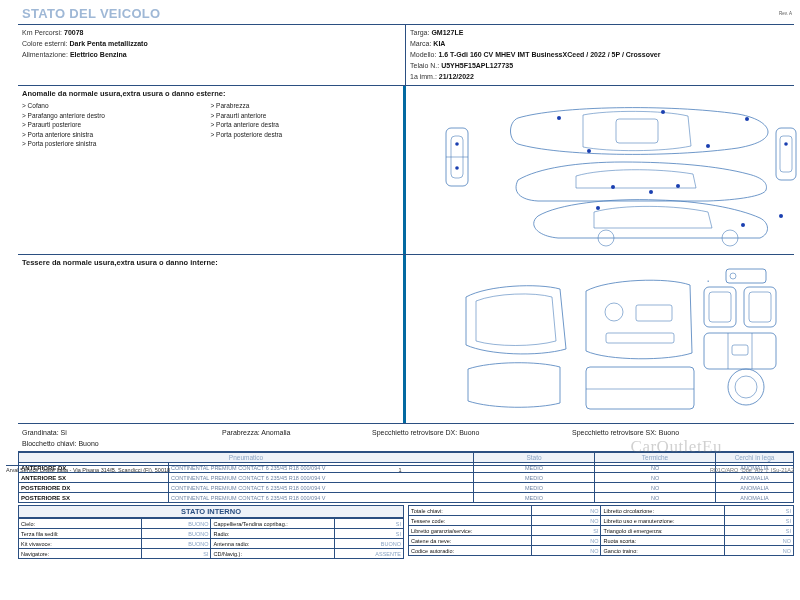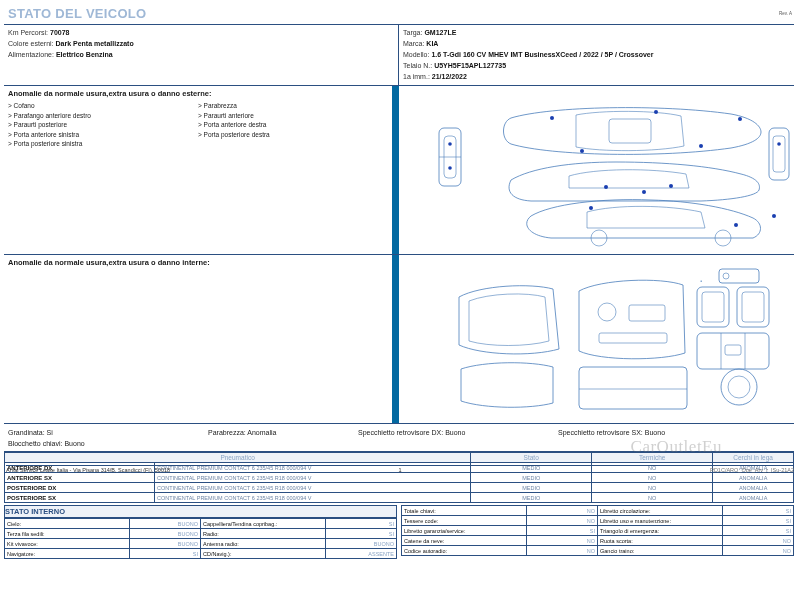--- a/index.html
+++ b/index.html
@@ -14,21 +14,21 @@
     font-size: 7px;
     color: #1a1a1a;
     position: relative;
     overflow: hidden;
   }
   .page {
     position: absolute;
     left: 0; top: 0;
     width: 800px; height: 475px;
     box-sizing: border-box;
-    padding: 4px 6px 0 4px;
+    padding: 4px 6px 0 18px;
   }
   .rev {
     position: absolute;
     right: 8px;
     top: 11px;
     font-size: 4.5px;
     color: #555;
   }
   
   .title {
@@ -61,21 +61,21 @@
   .lbl { color: #333; }
   .val { font-weight: bold; color: #111; }
   
   .panels {
     display: flex;
     border-bottom: 1px solid #2b4f81;
   }
   .panel-left {
     width: 50%;
     box-sizing: border-box;
-    border-right: 7px solid #0369a1;
+    border-right: 3px solid #0369a1;
     padding: 3px 4px 4px 4px;
   }
   .panel-right {
     width: 50%;
     box-sizing: border-box;
     padding: 2px;
     position: relative;
   }
   .panel-heading {
     font-size: 7.5px;
@@ -145,20 +145,21 @@
   
   .bottom {
     display: flex;
     margin-top: 2px;
   }
   .bt-left { width: 50%; box-sizing: border-box; padding-right: 2px;}
   .bt-right { width: 50%; box-sizing: border-box; padding-left: 2px;}
   .bt-title {
     background: #eef2f8;
     color: #2b4f81;
+    text-align: center;
     font-weight: bold;
     font-size: 7.5px;
     border: 1px solid #2b4f81;
     padding: 1px 0;
   }
   .kv-table td {
     border: 1px solid #2b4f81;
     font-size: 5.5px;
     padding: 0.5px 2px;
     height: 8px;
@@ -310,21 +311,21 @@
           <rect class="car-line" x="368" y="40" width="20" height="52" rx="5"></rect>
           <rect class="car-line2" x="372" y="48" width="12" height="36" rx="3"></rect>
           <circle class="dot" cx="378" cy="56" r="1.8"></circle>
         </g>
       </svg>
     </div>
   </div>
 
   <div class="panels">
     <div class="panel-left int-block">
-      <div class="panel-heading">Anomalie da normale usura,extra usura o danno interne:</div>
+      <div class="panel-heading">Tessere da normale usura,extra usura o danno interne:</div>
     </div>
     <div class="panel-right int-block">
       <svg width="394" height="164" viewBox="0 0 394 164">
 
         <g>
           <path class="car-line" d="M58 40 C80 28 130 26 152 32 L158 92 C130 100 80 98 58 88 Z"></path>
           <path class="car-line2" d="M68 44 C88 36 126 35 144 40 L148 84 C126 90 88 90 68 84 Z"></path>
         </g>
 
         <g>

